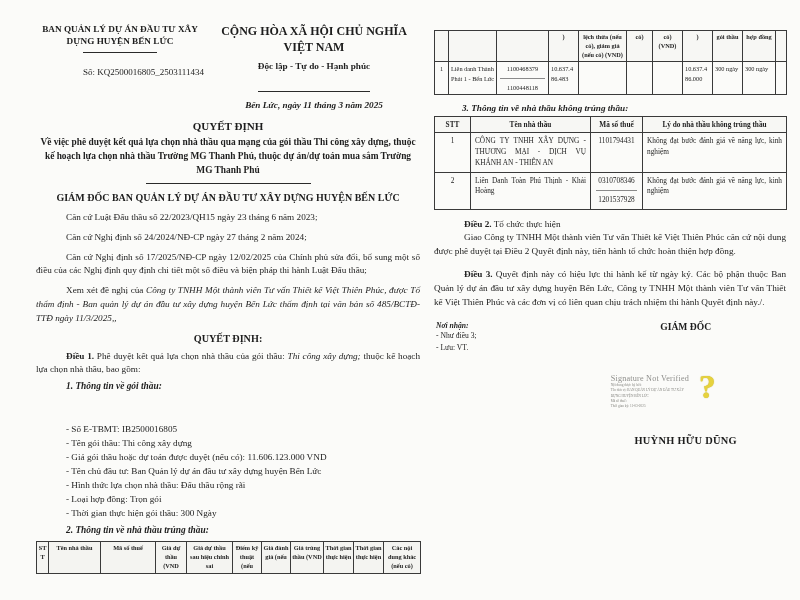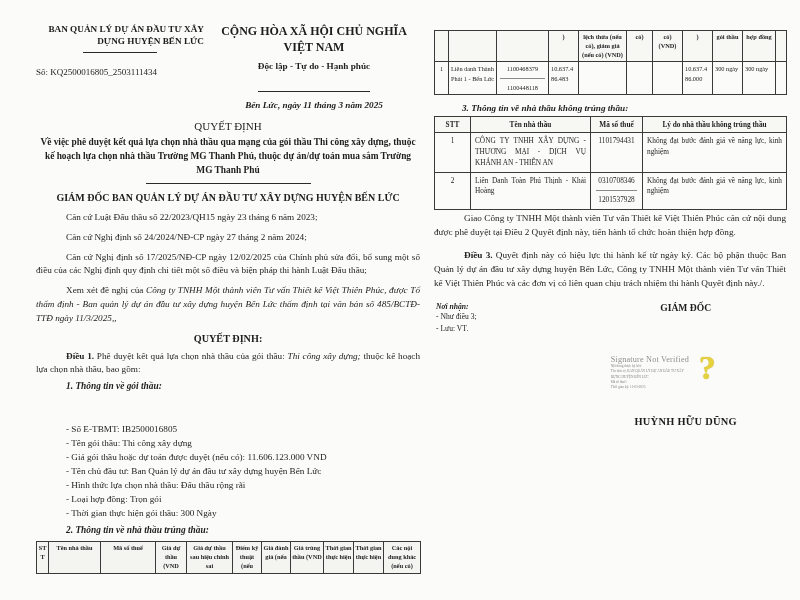--- a/index.html
+++ b/index.html
@@ -10,29 +10,29 @@
     color: #1d1d1d;
     -webkit-font-smoothing: antialiased;
   }
   .sheet { display: flex; width: 800px; height: 600px; }
   .col-l { width: 422px; padding: 24px 2px 0 36px; }
   .col-r { width: 378px; padding: 30px 14px 12px 12px; }
 
   
   .hdr { display: flex; }
   .hdr-org { width: 168px; text-align: center; }
-  .org-name { font-weight: bold; font-size: 9.2px; line-height: 1.3; text-align: right; }
+  .org-name { font-weight: bold; font-size: 9.2px; line-height: 1.3; }
   .org-rule { width: 74px; border-top: 1px solid #2a2a2a; margin: 4px auto 6px; }
-  .doc-num { font-size: 9px; text-align: left; margin-top: 14px; }
+  .doc-num { font-size: 9px; text-align: right; margin-top: 14px; }
   .hdr-nat { flex: 1; text-align: center; padding-left: 4px; }
   .nat-title { font-weight: bold; font-size: 12px; line-height: 1.3; }
   .nat-motto { display: inline-block; font-weight: bold; font-size: 9.2px; margin-top: 2px; padding-bottom: 20px; border-bottom: 1px solid #2a2a2a; }
   .place-date { font-weight: bold; font-style: italic; font-size: 9.2px; margin-top: 8px; }
 
-  .doc-title { text-align: center; font-weight: normal; font-size: 11px; margin-top: 10px; }
+  .doc-title { text-align: center; font-weight: bold; font-size: 11px; margin-top: 10px; }
   .doc-subtitle { text-align: center; font-weight: bold; font-size: 9.4px; line-height: 1.5; margin-top: 3px; padding: 0 4px; }
   .title-rule { width: 165px; border-top: 1px solid #2a2a2a; margin: 5px auto 7px; }
   .authority { text-align: center; font-weight: bold; font-size: 10px; line-height: 1.45; padding: 0 14px; }
 
   .body-p { font-size: 9.2px; line-height: 1.5; text-align: justify; text-indent: 30px; margin-top: 6px; }
   .decision-heading { text-align: center; font-weight: bold; font-size: 10.2px; margin-top: 7px; }
   .sec-heading { font-weight: bold; font-style: italic; font-size: 9.4px; margin: 2px 0 0 30px; line-height: 1.5; }
   .info-list { margin-left: 30px; margin-top: 30px; }
   .info-list div { font-size: 9.2px; line-height: 1.52; }
 
@@ -230,20 +230,21 @@
         <td class="c">
           <span>0310708346</span>
           <div class="tax-div"></div>
           <span>1201537928</span>
         </td>
         <td class="j">Không đạt bước đánh giá về năng lực, kinh nghiệm</td>
       </tr>
     </tbody>
       </table>
 
+    <div class="art-heading"><b>Điều 2.</b><span> Tổ chức thực hiện</span></div>
     <p class="body-p" style="margin-top:2px">Giao Công ty TNHH Một thành viên Tư vấn Thiết kế Việt Thiên Phúc căn cứ nội dung được phê duyệt tại Điều 2 Quyết định này, tiến hành tổ chức hoàn thiện hợp đồng.</p>
 
     <p class="body-p" style="margin-top:9px"><b>Điều 3.</b><span> Quyết định này có hiệu lực thi hành kể từ ngày ký. Các bộ phận thuộc Ban Quản lý dự án đầu tư xây dựng huyện Bến Lức, Công ty TNHH Một thành viên Tư vấn Thiết kế Việt Thiên Phúc và các đơn vị có liên quan chịu trách nhiệm thi hành Quyết định này./.</span></p>
 
     <div class="footer">
       <div class="f-left">
         <div class="recipients-label">Nơi nhận:</div>
         <div class="recipient">- Như điều 3;</div>
         <div class="recipient">- Lưu: VT.</div>
       </div>

